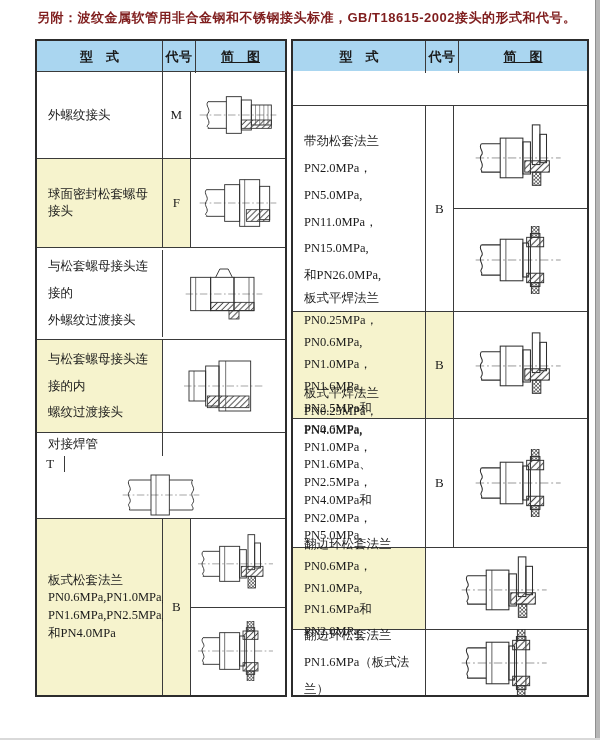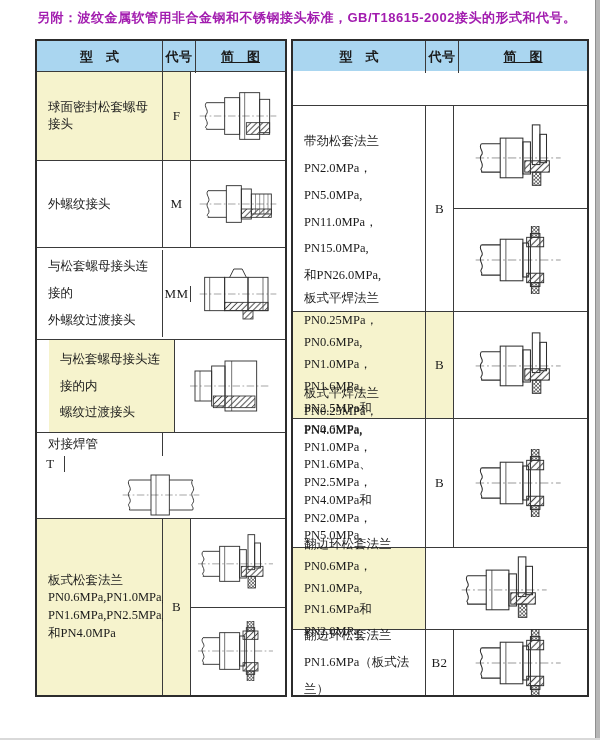--- a/index.html
+++ b/index.html
@@ -10,21 +10,21 @@
     --txt:#1b1b1b;
   }
   html,body{margin:0;padding:0;width:600px;height:740px;overflow:hidden;}
   body{position:relative;background:#ffffff;font-family:"Liberation Serif","DejaVu Serif",serif;color:var(--txt);}
   .edge-r{position:absolute;right:0;top:0;width:4px;height:740px;background:#b6b6b6;}
   .edge-r2{position:absolute;right:4px;top:0;width:1px;height:740px;background:#8f8f8f;}
   .edge-b{position:absolute;left:0;bottom:0;width:600px;height:2px;background:#d9d9d9;}
   .title{
     position:absolute;left:37px;top:9px;width:540px;
     font-family:"Liberation Sans","DejaVu Sans",sans-serif;
-    font-weight:bold;font-size:13px;letter-spacing:0.5px;color:#a21caf;
+    font-weight:bold;font-size:13px;letter-spacing:0.5px;color:#7f1d1d;
   }
   .tbl{position:absolute;left:35px;top:39px;width:554px;height:658px;display:flex;}
   .half{border:2px solid var(--bd-outer);box-sizing:border-box;display:flex;flex-direction:column;background:#fff;}
   .half-l{width:252px;}
   .half-r{width:298px;margin-left:4px;}
   .row{display:flex;box-sizing:border-box;border-top:1px solid var(--bd);min-height:0;}
   .row.header{border-top:none;background:var(--header-bg);height:30px;}
   .c{box-sizing:border-box;min-width:0;min-height:0;}
   .c.type{border-right:1px solid var(--bd);display:flex;align-items:center;padding:3px 4px 3px 11px;
           font-size:12.5px;white-space:pre-line;}
@@ -37,21 +37,21 @@
   .half-r .c.code{width:28px;}
   .row.header .c{display:flex;align-items:center;justify-content:center;padding:16px;
                  font-family:"Liberation Sans","DejaVu Sans",sans-serif;font-weight:bold;font-size:13px;white-space:pre;}
   .sub{flex:1;display:flex;align-items:center;justify-content:center;min-height:0;}
   .sub + .sub{border-top:1px solid var(--bd);}
   .hl{background:var(--hl-bg);}
   .lh-tight{line-height:1.42;}
   .lh-mid{line-height:1.75;}
   .lh-loose{line-height:2.15;}
   .push-down{padding-top:56px;}
-  .r-l1{height:87px;} .r-l2{height:89px;} .r-l3{height:92px;align-items:center;} .r-l4{height:93px;padding-left:12px;} .r-l5{height:86px;flex-direction:column;} .r-l6{flex:1;}
+  .r-l1{height:87px;} .r-l2{height:89px;} .r-l3{height:92px;align-items:center;} .r-l4{height:93px;} .r-l5{height:86px;flex-direction:column;} .r-l6{flex:1;}
   .r-r1{height:206px;margin-top:34px;} .r-r2{height:107px;} .r-r3{height:129px;} .r-r4{height:82px;} .r-r5{flex:1;}
   .half-l .dsvg{width:86px;height:60px;display:block;}
   .half-r .dsvg{width:104px;height:68px;display:block;}
   .symdefs{position:absolute;width:0;height:0;overflow:hidden;}
 </style>
 </head>
 <body>
 
 <svg class="symdefs" xmlns="http://www.w3.org/2000/svg" aria-hidden="true">
   <defs>
@@ -149,48 +149,47 @@
 
 <div class="tbl">
 
   <div class="half half-l">
     <div class="row header">
       <div class="c type">型　式</div>
       <div class="c code">代号</div>
       <div class="c sketch" style="align-items:center;justify-content:center;flex-direction:row;display:flex;">简　图</div>
     </div>
 
+    <div class="row r-l1">
+      <div class="c type">外螺纹接头</div>
+      <div class="c code">M</div>
+      <div class="c sketch">
+        <div class="sub">
+          <svg class="dsvg" viewBox="0 0 100 72">
+              <use href="#sym-male-thread"></use>
+            </svg>
+        </div>
+      </div>
+    </div>
+
     <div class="row r-l2">
       <div class="c type hl">球面密封松套螺母接头</div>
       <div class="c code hl">F</div>
       <div class="c sketch">
         <div class="sub">
           <svg class="dsvg" viewBox="0 0 100 72">
               <use href="#sym-sphere-nut"></use>
             </svg>
         </div>
       </div>
     </div>
 
-    <div class="row r-l1">
-      <div class="c type">外螺纹接头</div>
-      <div class="c code">M</div>
-      <div class="c sketch">
-        <div class="sub">
-          <svg class="dsvg" viewBox="0 0 100 72">
-              <use href="#sym-male-thread"></use>
-            </svg>
-        </div>
-      </div>
-    </div>
-
     <div class="row r-l3">
       <div class="c type lh-loose">与松套螺母接头连接的
 外螺纹过渡接头</div>
-      <div class="c code">MM</div>
       <div class="c sketch">
         <div class="sub">
           <svg class="dsvg" viewBox="0 0 100 72">
               <use href="#sym-union-male"></use>
             </svg>
         </div>
       </div>
     </div>
 
     <div class="row r-l4">
@@ -306,21 +305,20 @@
           <svg class="dsvg" viewBox="0 0 100 72">
               <use href="#sym-flange-up"></use>
             </svg>
         </div>
       </div>
     </div>
 
     <div class="row r-r5">
       <div class="c type lh-loose">翻边环松套法兰
 PN1.6MPa（板式法兰）</div>
-      <div class="c code">B2</div>
       <div class="c sketch">
         <div class="sub">
           <svg class="dsvg" viewBox="0 0 100 72">
               <use href="#sym-flange-sym"></use>
             </svg>
         </div>
       </div>
     </div>
   </div>
 </div>

